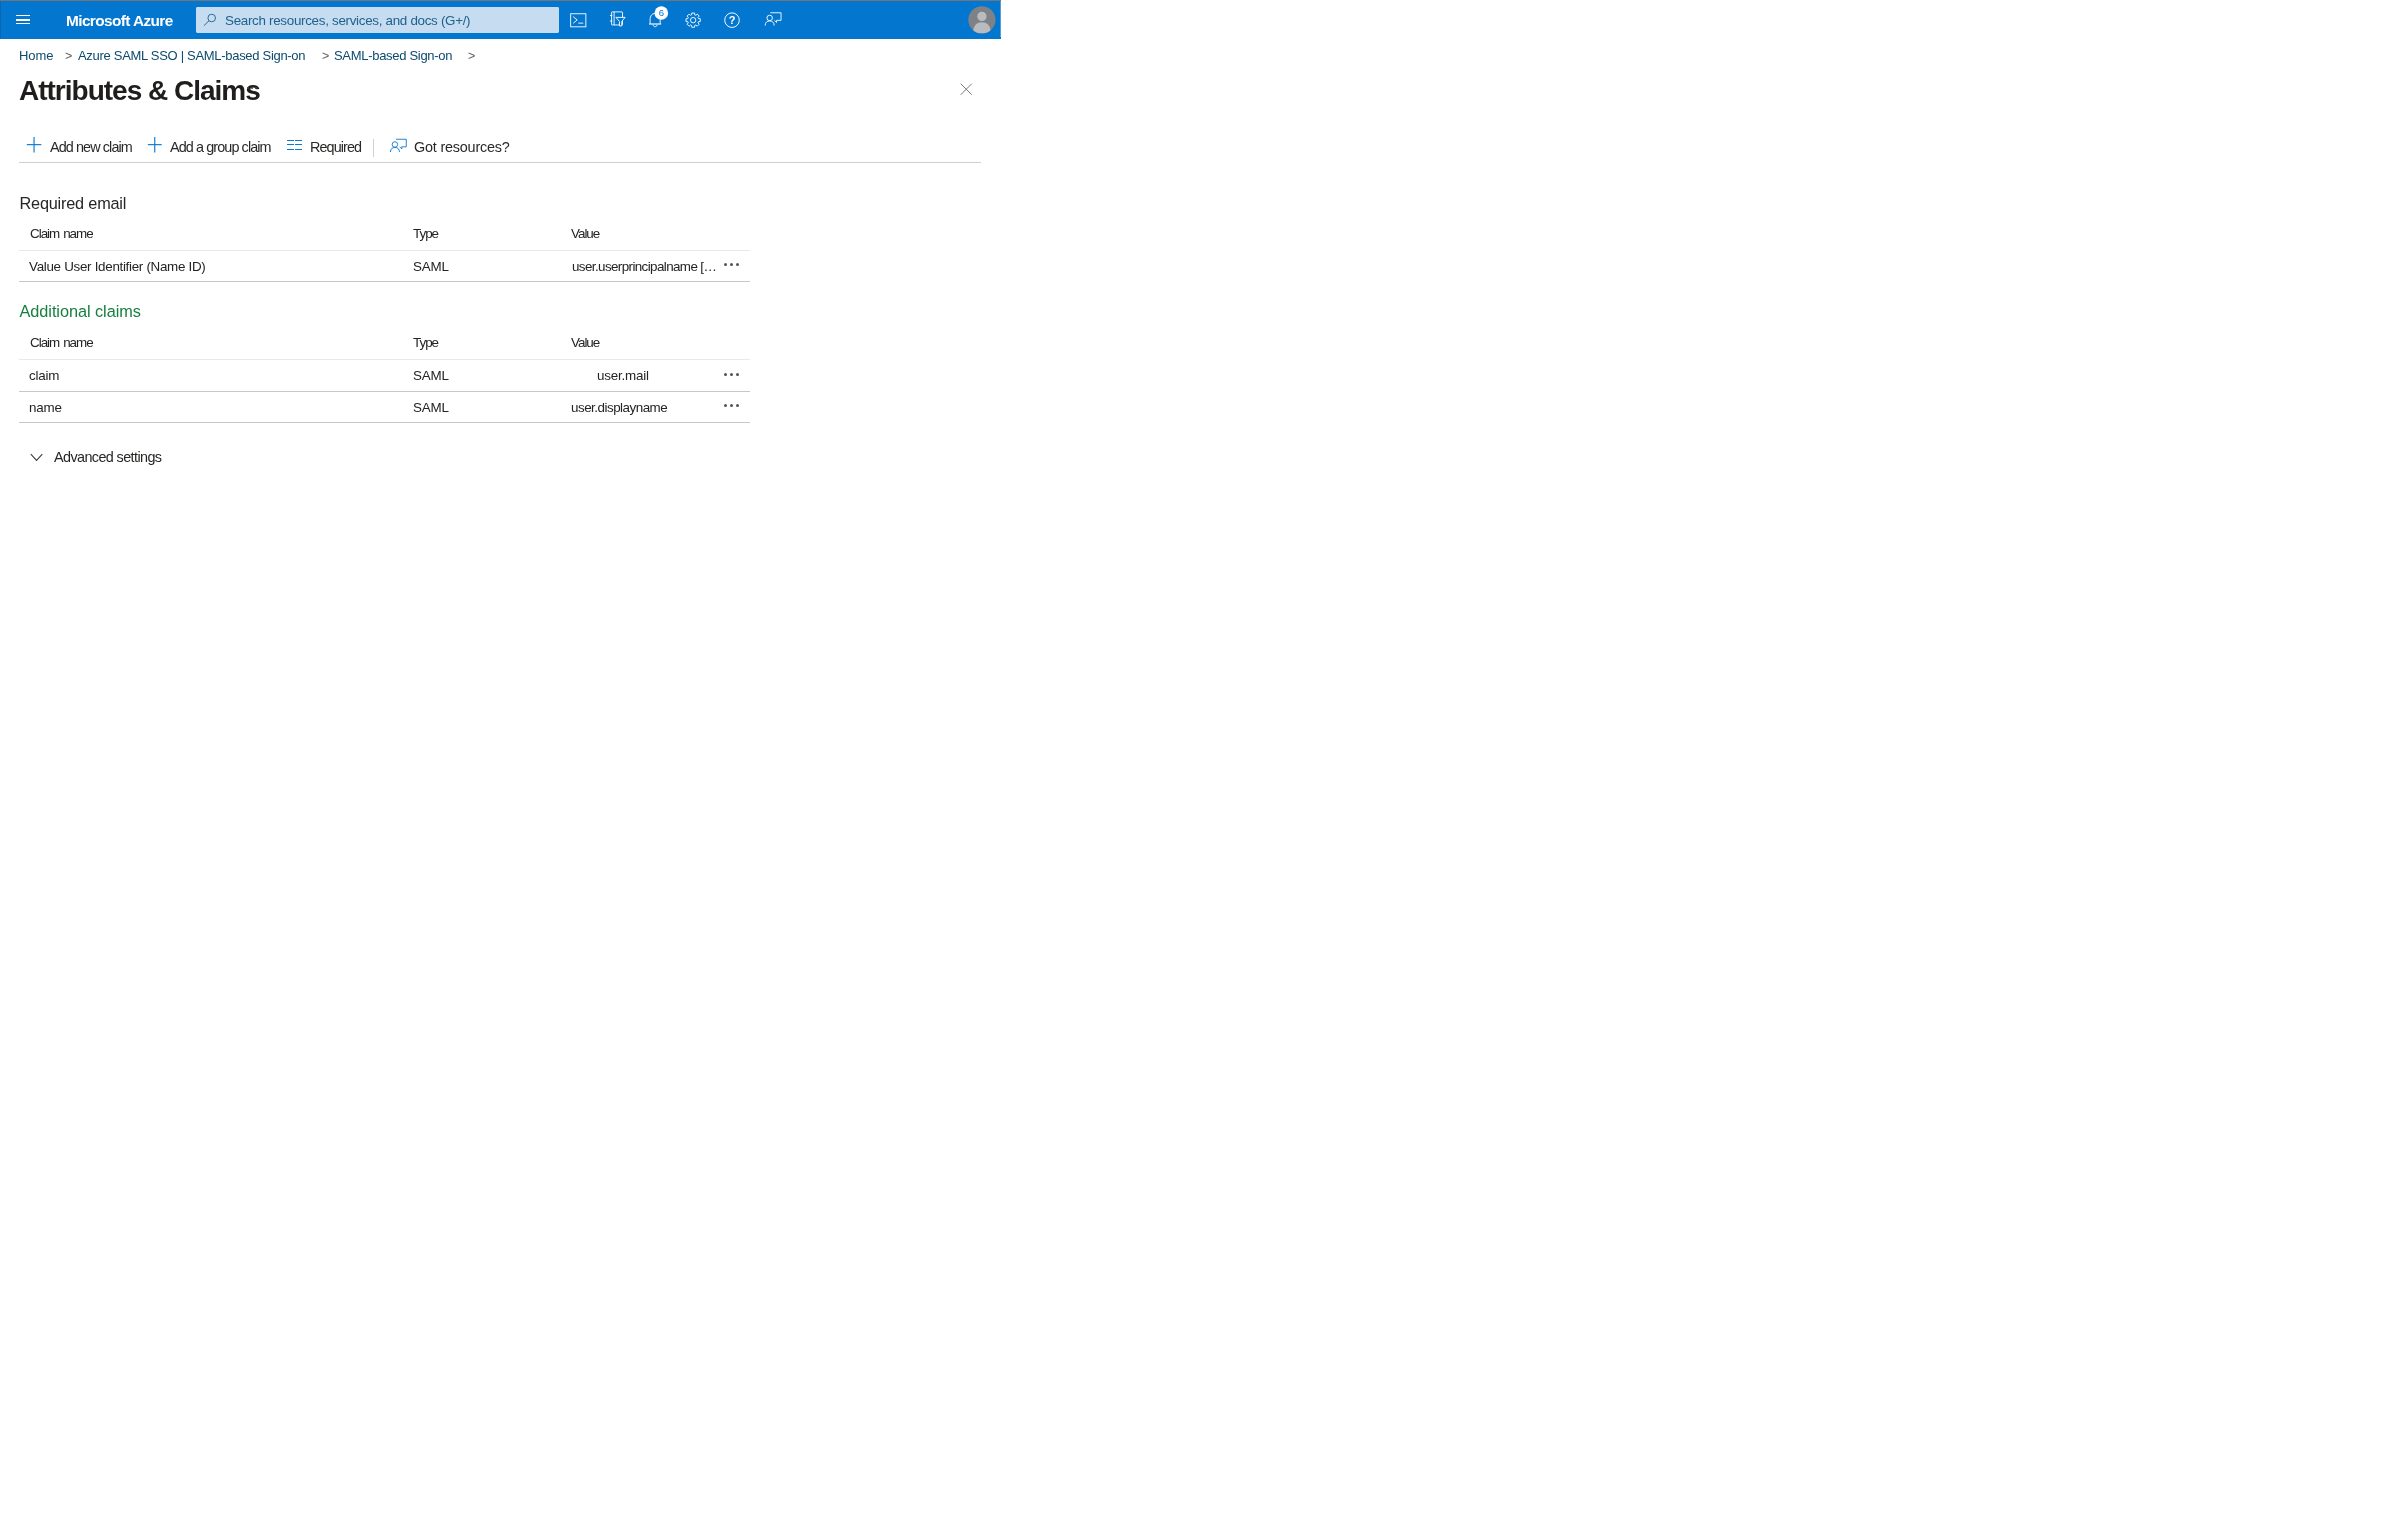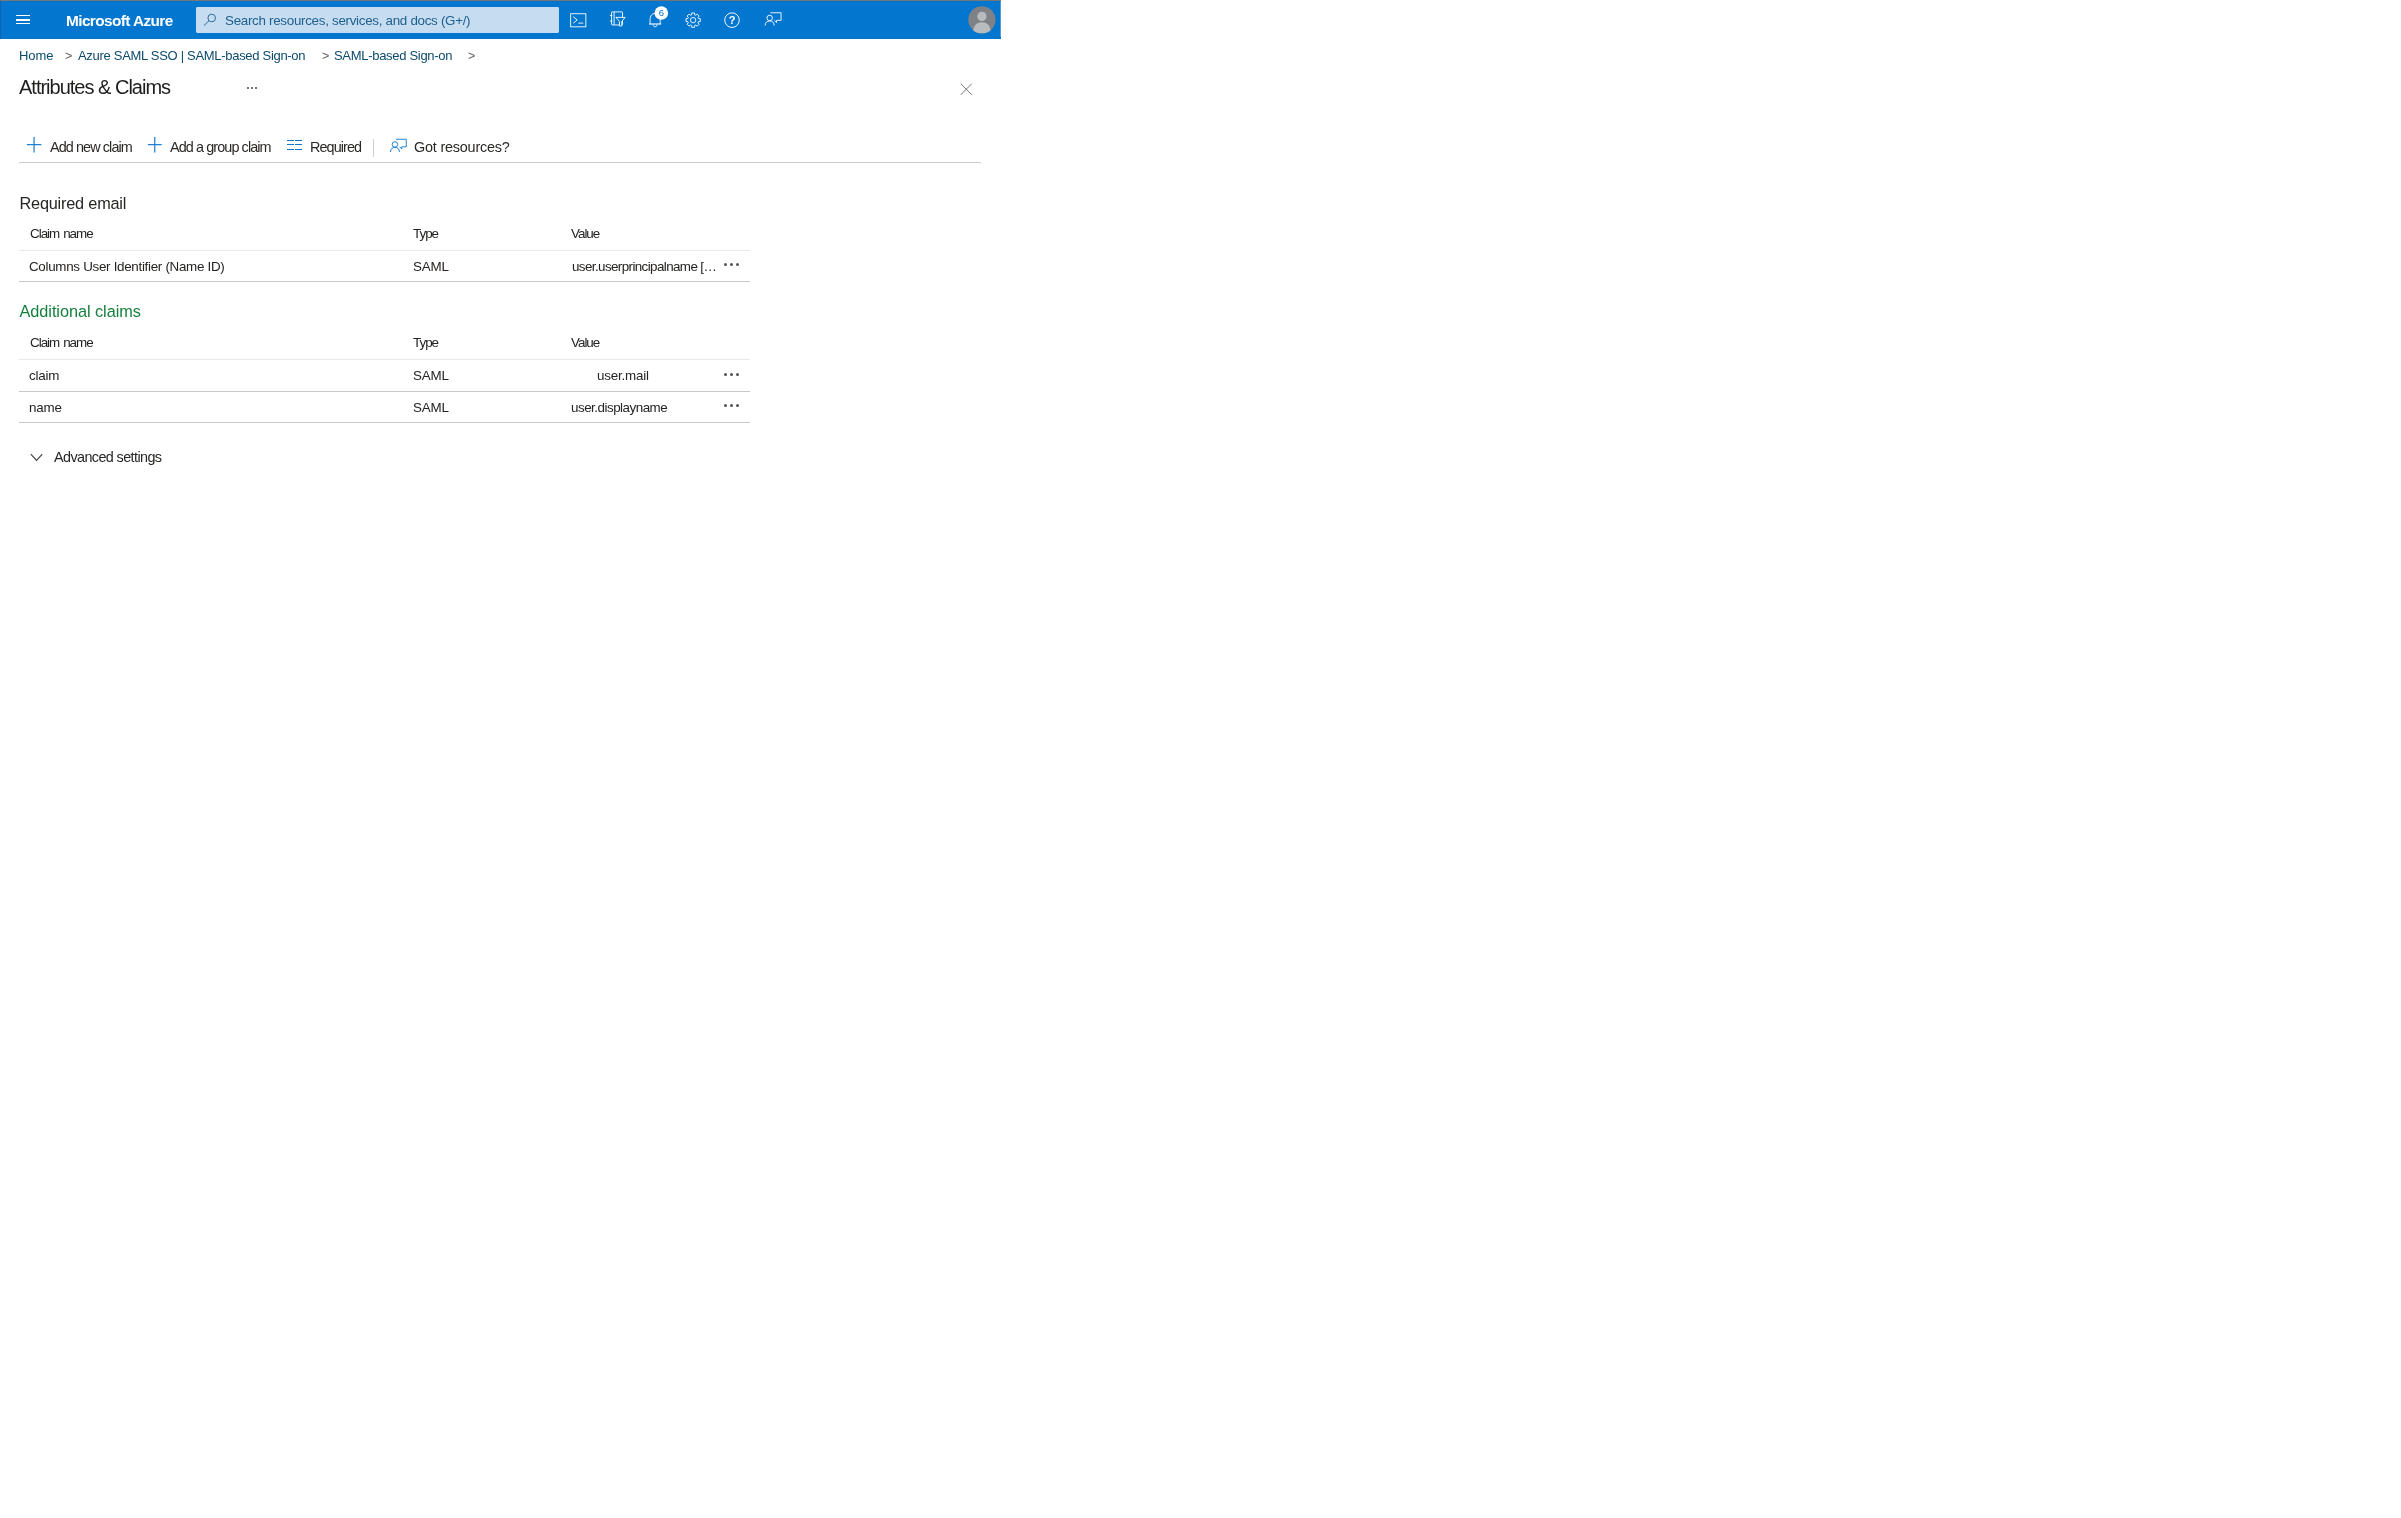--- a/index.html
+++ b/index.html
@@ -90,21 +90,21 @@
     </g>
   </svg>
 
   <div class="abs bc" style="left:19px;top:49px;line-height:1;letter-spacing:-0.1px" id="bc1">Home</div>
   <div class="abs bcsep" style="left:65px;top:50px;line-height:1">&gt;</div>
   <div class="abs bc" style="left:78px;top:49px;line-height:1;letter-spacing:-0.3px" id="bc2">Azure SAML SSO | SAML-based Sign-on</div>
   <div class="abs bcsep" style="left:322px;top:50px;line-height:1">&gt;</div>
   <div class="abs bc" style="left:334px;top:49px;line-height:1;letter-spacing:-0.3px" id="bc3">SAML-based Sign-on</div>
   <div class="abs bcsep" style="left:468px;top:50px;line-height:1">&gt;</div>
 
-  <div class="abs" style="left:19px;top:77px;font-size:20px;font-weight:400;color:#1f1e1c;line-height:1;letter-spacing:-1px" id="title">Attributes &amp; Claims</div>
+  <div class="abs" style="left:19px;top:77px;font-size:28px;font-weight:700;color:#1f1e1c;line-height:1;letter-spacing:-1px" id="title">Attributes &amp; Claims</div>
   <div class="dot" style="left:247px;top:87px;width:2.1px;height:2.1px;background:#454442"></div>
   <div class="dot" style="left:251px;top:87px;width:2.1px;height:2.1px;background:#454442"></div>
   <div class="dot" style="left:255px;top:87px;width:2.1px;height:2.1px;background:#454442"></div>
 
   <svg class="abs" style="left:960px;top:83px" width="12.5" height="12.5" viewBox="0 0 26 26">
     <line x1="1.5" y1="1.5" x2="24.5" y2="24.5" stroke="#403f3d" stroke-width="1.45"></line>
     <line x1="24.5" y1="1.5" x2="1.5" y2="24.5" stroke="#403f3d" stroke-width="1.45"></line>
   </svg>
 
   <svg class="abs" style="left:26.4px;top:136px" width="16.3" height="17.3" viewBox="0 0 34 36">
@@ -131,21 +131,21 @@
     <path d="M 3 31.5 C 3 24.8 7 21.8 12.5 21.8 C 18 21.8 22 24.8 22 31.5" fill="none" stroke="#0c77d0" stroke-width="1.9"></path>
   </svg>
   <div class="abs tbtxt" style="left:414px;top:140px;line-height:1;letter-spacing:-0.2px" id="t4">Got resources?</div>
   <div class="abs" style="left:19px;top:162px;width:962px;height:1.1px;background:#cfcfcd"></div>
 
   <div class="abs" style="left:19.5px;top:195px;font-size:16.3px;color:#272624;line-height:1;letter-spacing:-0.2px" id="h1">Required email</div>
   <div class="abs hdr" style="left:30px;top:227px;line-height:1">Claim name</div>
   <div class="abs hdr" style="left:413px;top:227px;line-height:1">Type</div>
   <div class="abs hdr" style="left:571px;top:227px;line-height:1">Value</div>
   <div class="abs" style="left:19px;top:250px;width:731px;height:0.9px;background:#e9e9e7"></div>
-  <div class="abs cell" style="left:29px;top:260px;line-height:1;letter-spacing:-0.3px" id="r1">Columns User Identifier (Name ID)</div>
+  <div class="abs cell" style="left:29px;top:260px;line-height:1;letter-spacing:-0.3px" id="r1">Value User Identifier (Name ID)</div>
   <div class="abs cell" style="left:413px;top:260px;line-height:1">SAML</div>
   <div class="abs cell" style="left:572px;top:260px;line-height:1;letter-spacing:-0.6px" id="r2">user.userprincipalname […</div>
   <div class="dot" style="left:724px;top:263px;width:3.2px;height:3.2px;background:#555350"></div>
   <div class="dot" style="left:730px;top:263px;width:3.2px;height:3.2px;background:#555350"></div>
   <div class="dot" style="left:736px;top:263px;width:3.2px;height:3.2px;background:#555350"></div>
   <div class="abs" style="left:19px;top:281px;width:731px;height:1.1px;background:#c7c7c5"></div>
 
   <div class="abs" style="left:19.5px;top:303px;font-size:16.3px;color:#15803d;line-height:1;letter-spacing:-0.05px" id="h2">Additional claims</div>
   <div class="abs hdr" style="left:30px;top:336px;line-height:1">Claim name</div>
   <div class="abs hdr" style="left:413px;top:336px;line-height:1">Type</div>

